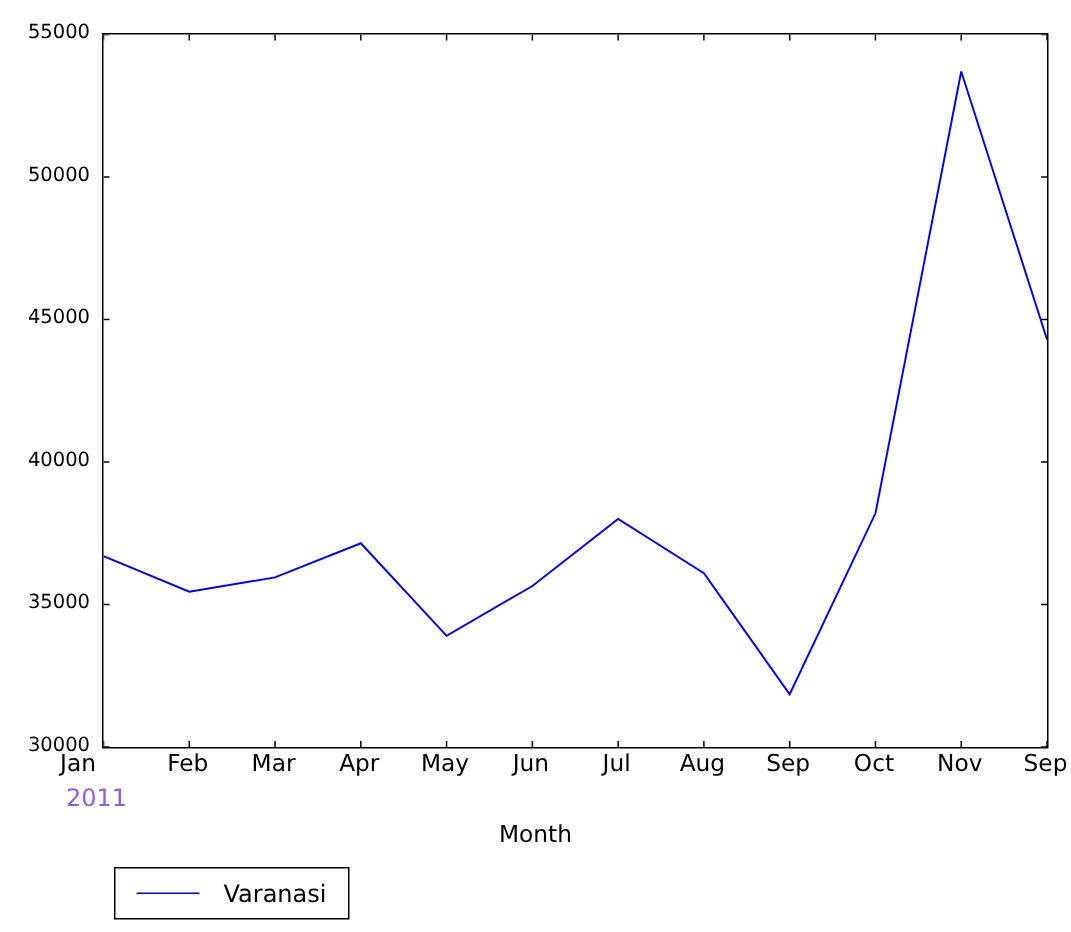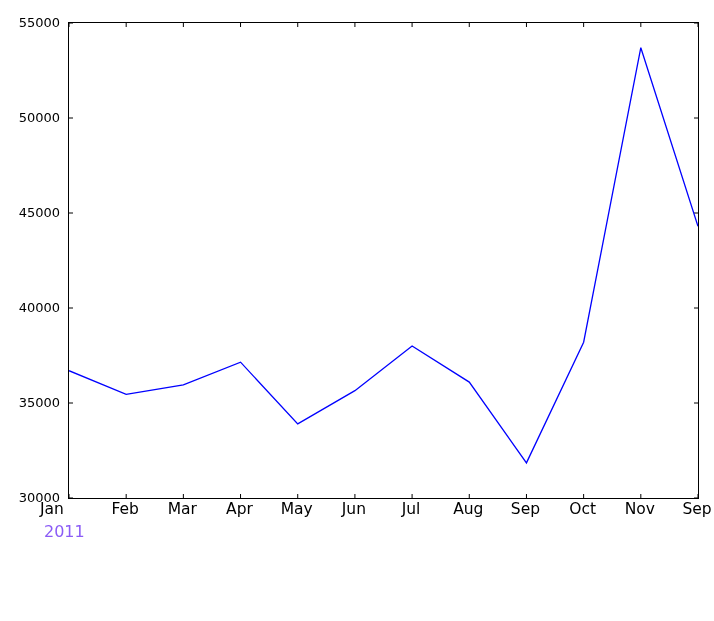--- a/index.html
+++ b/index.html
@@ -195,15 +195,20 @@
       <div class="xtick-label" style="left: 353.909px;">Jun</div>
       <div class="xtick-label" style="left: 411.091px;">Jul</div>
       <div class="xtick-label" style="left: 468.273px;">Aug</div>
       <div class="xtick-label" style="left: 525.455px;">Sep</div>
       <div class="xtick-label" style="left: 582.636px;">Oct</div>
       <div class="xtick-label" style="left: 639.818px;">Nov</div>
       <div class="xtick-label" style="left: 697px;">Sep</div>
     </div>
   <div id="xaxis-year">2011</div>
 
-
+  <div id="xaxis-title">Month</div>
+
+  <div id="legend">
+    <span id="legend-line-swatch" style="border-top-color: rgb(0, 0, 255);"></span>
+    <span id="legend-label">Varanasi</span>
+  </div>
 
 </div>
 
 </body></html>

